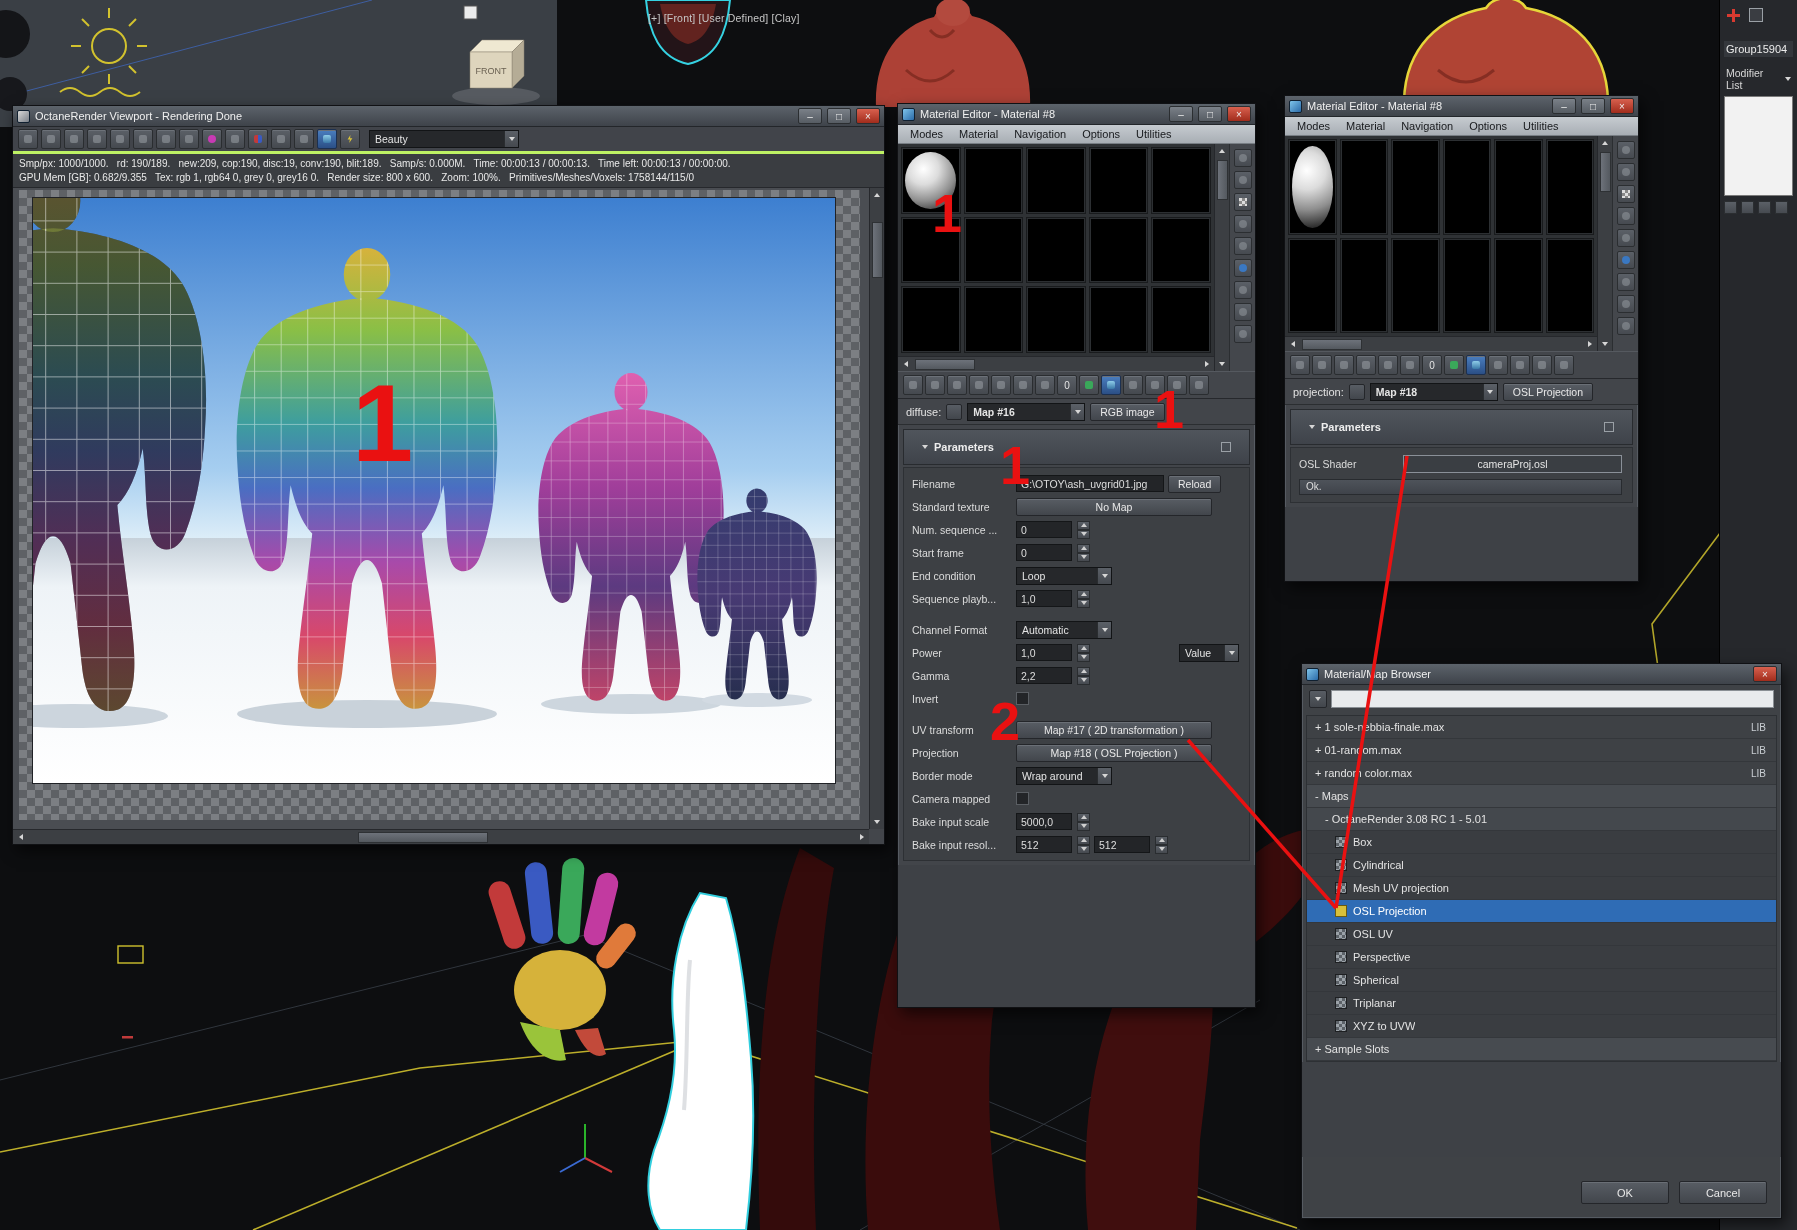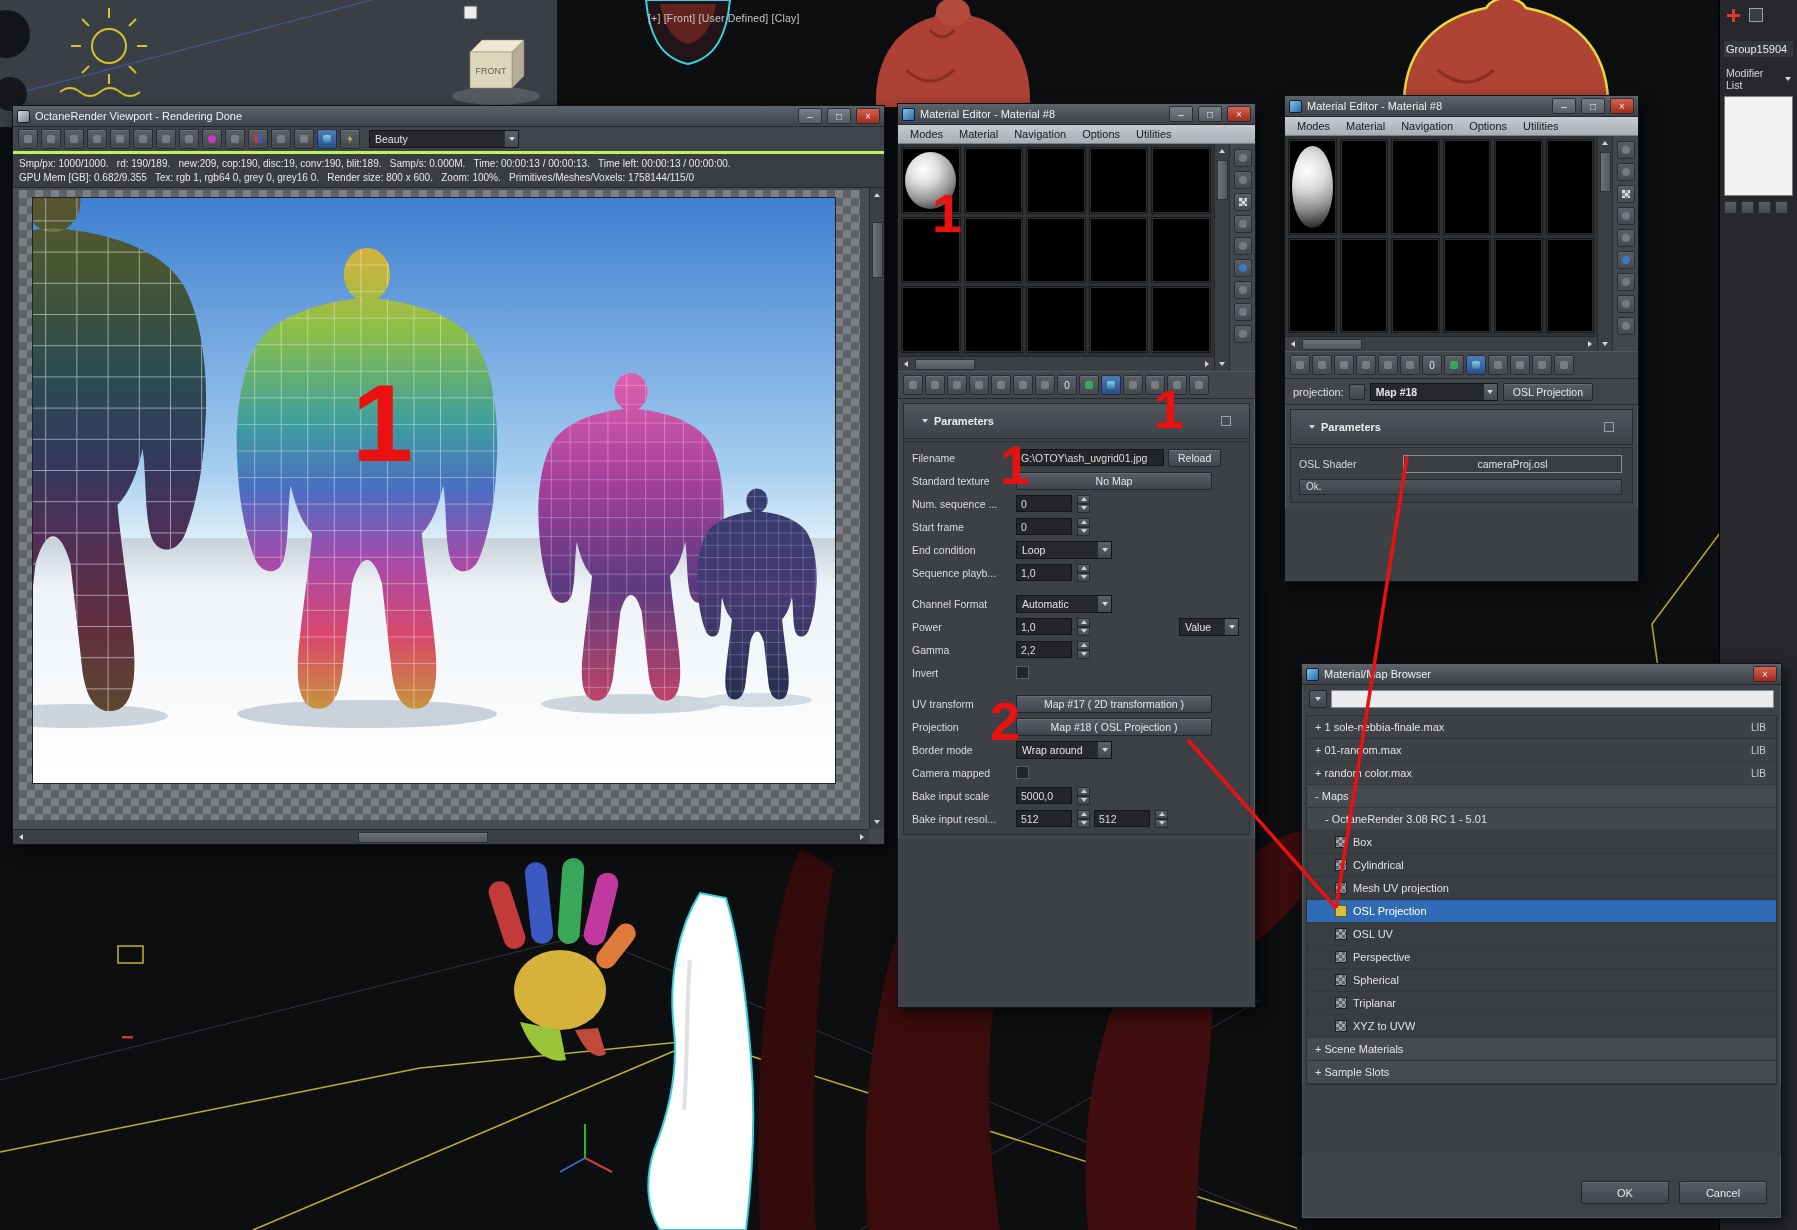--- a/index.html
+++ b/index.html
@@ -472,20 +472,31 @@
       <span class="tbi"></span>
       <span class="tbi"></span>
       <span class="tbi badge">0</span>
       <span class="tbi c-grn"></span>
       <span class="tbi act"></span>
       <span class="tbi"></span>
       <span class="tbi"></span>
       <span class="tbi"></span>
       <span class="tbi"></span>
     </div>
+    <div class="chrow">
+      <span class="chlabel">diffuse:</span>
+      <span class="pick"></span>
+      <span class="dd mapdd">
+        <span class="ddlabel">Map #16</span>
+        <span class="ddbtn">
+            <i class="arr-dn"></i>
+          </span>
+      </span>
+      <span class="btn">RGB image</span>
+    </div>
     <div class="rollout">
       <i class="arr-dn"></i>
       <span class="rtitle">Parameters</span>
       <span class="rbox"></span>
     </div>
     <div class="params">
       <div class="prow">
         <span class="plabel">Filename</span>
         <span class="field file-field">G:\OTOY\ash_uvgrid01.jpg</span>
         <span class="btn">Reload</span>
@@ -823,25 +834,20 @@
         <span class="btag"></span>
       </div>
       <div class="brow map">
         <span class="bicon"></span>
         <span class="blabel">Triplanar</span>
         <span class="btag"></span>
       </div>
       <div class="brow map">
         <span class="bicon"></span>
         <span class="blabel">XYZ to UVW</span>
-        <span class="btag"></span>
-      </div>
-      <div class="brow group">
-
-        <span class="blabel">+ Scene Materials</span>
         <span class="btag"></span>
       </div>
       <div class="brow group">
 
         <span class="blabel">+ Sample Slots</span>
         <span class="btag"></span>
       </div>
     </div>
     <div class="winfill"></div>
     <div class="drow">

